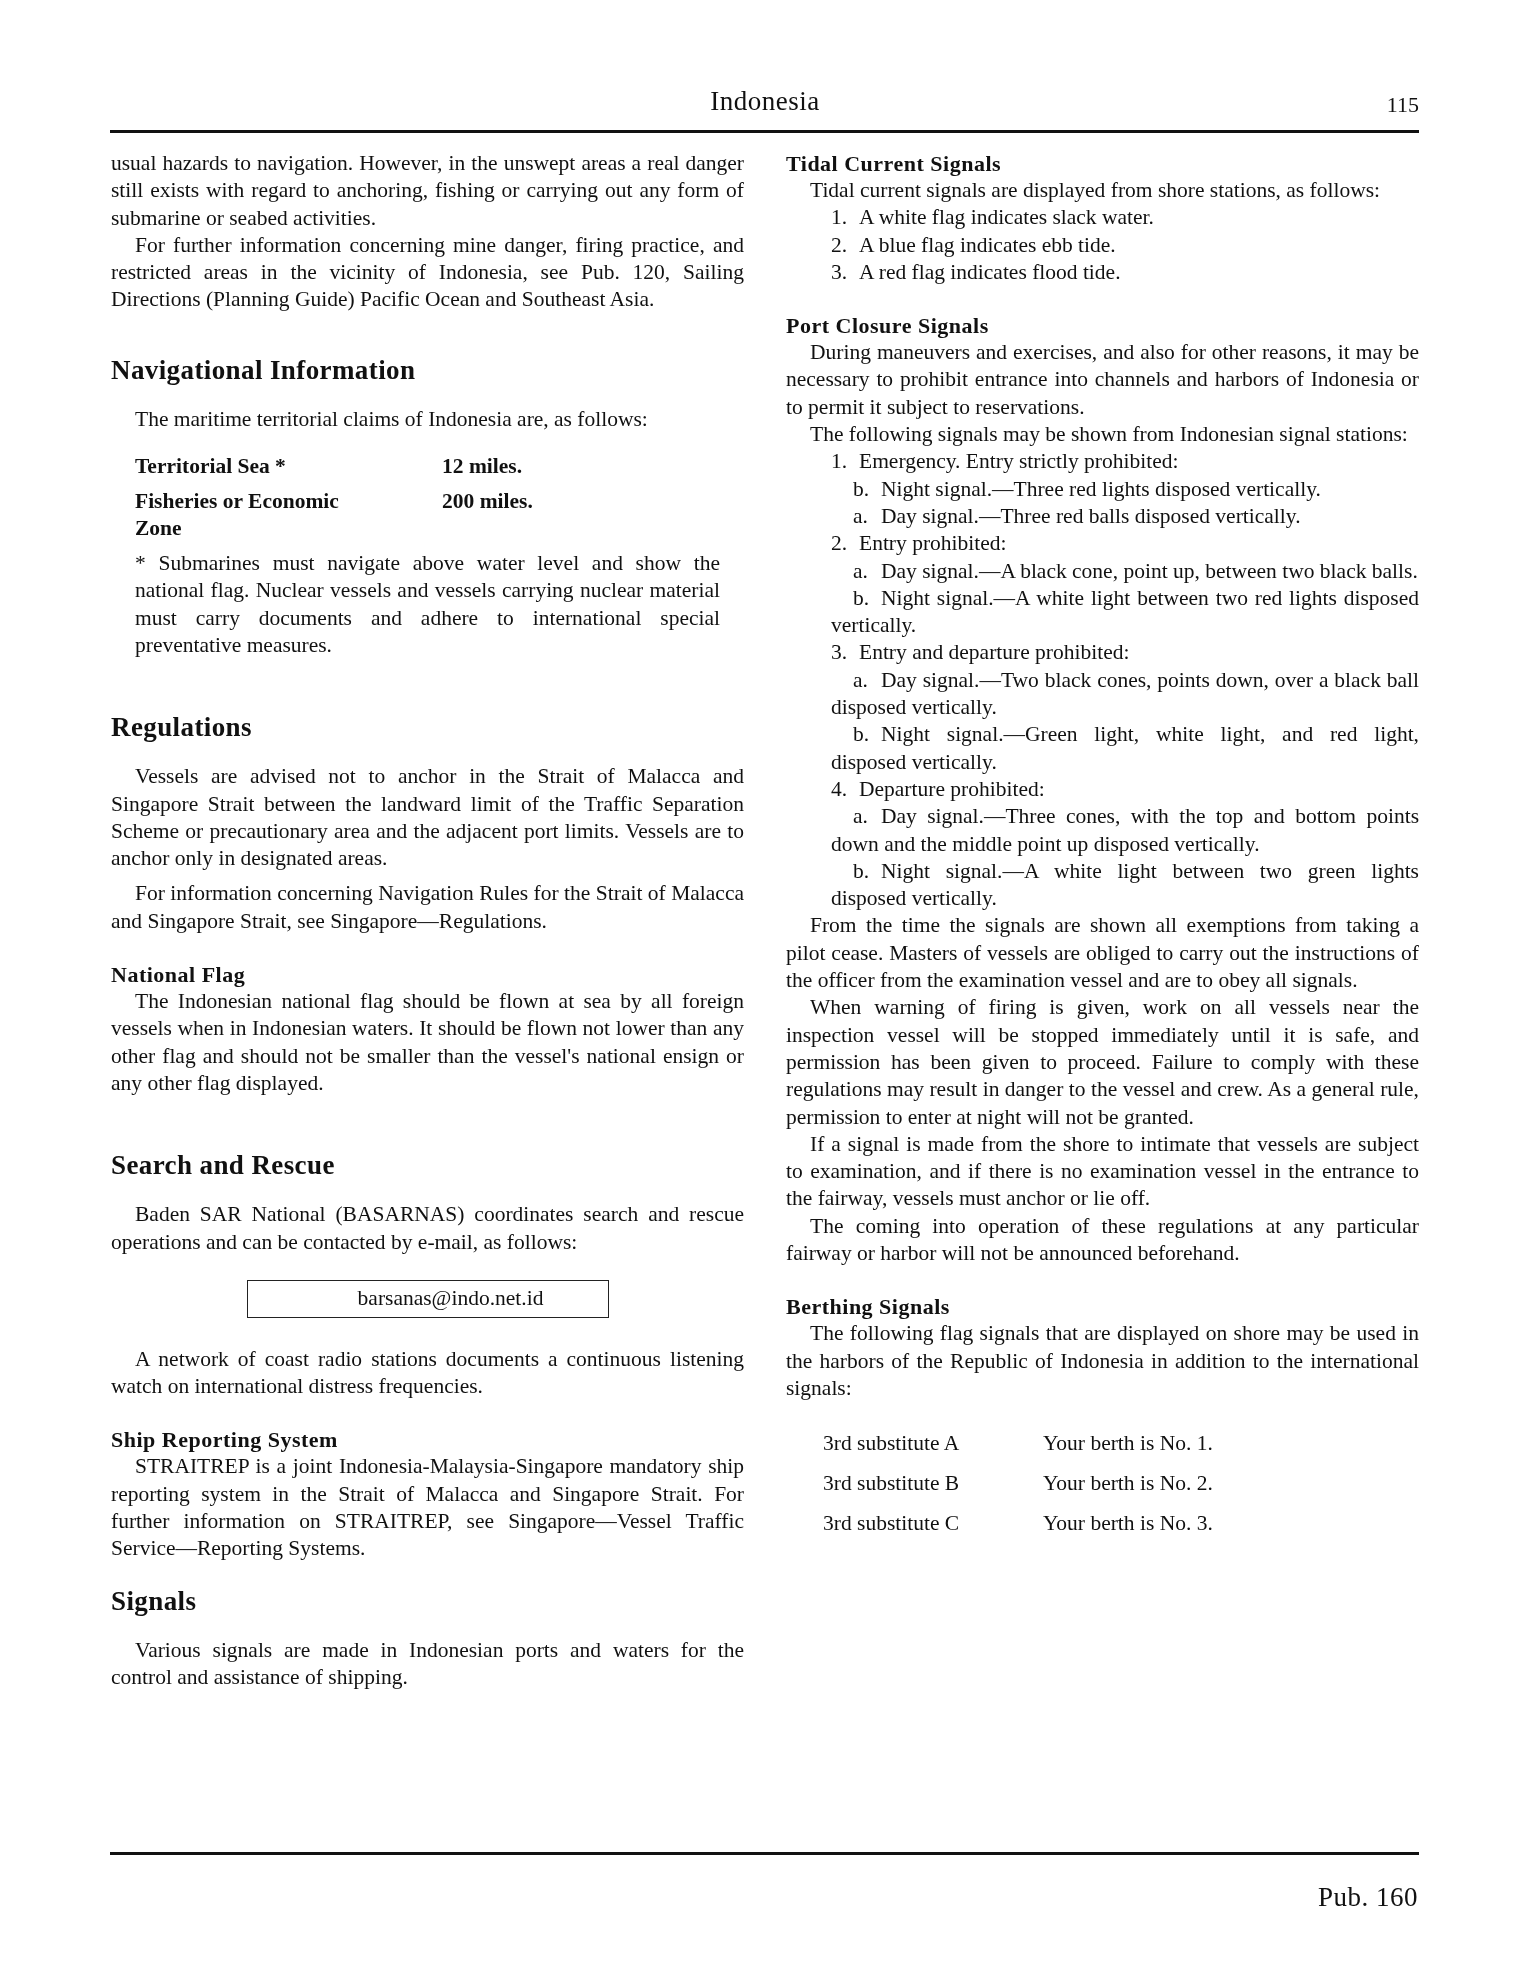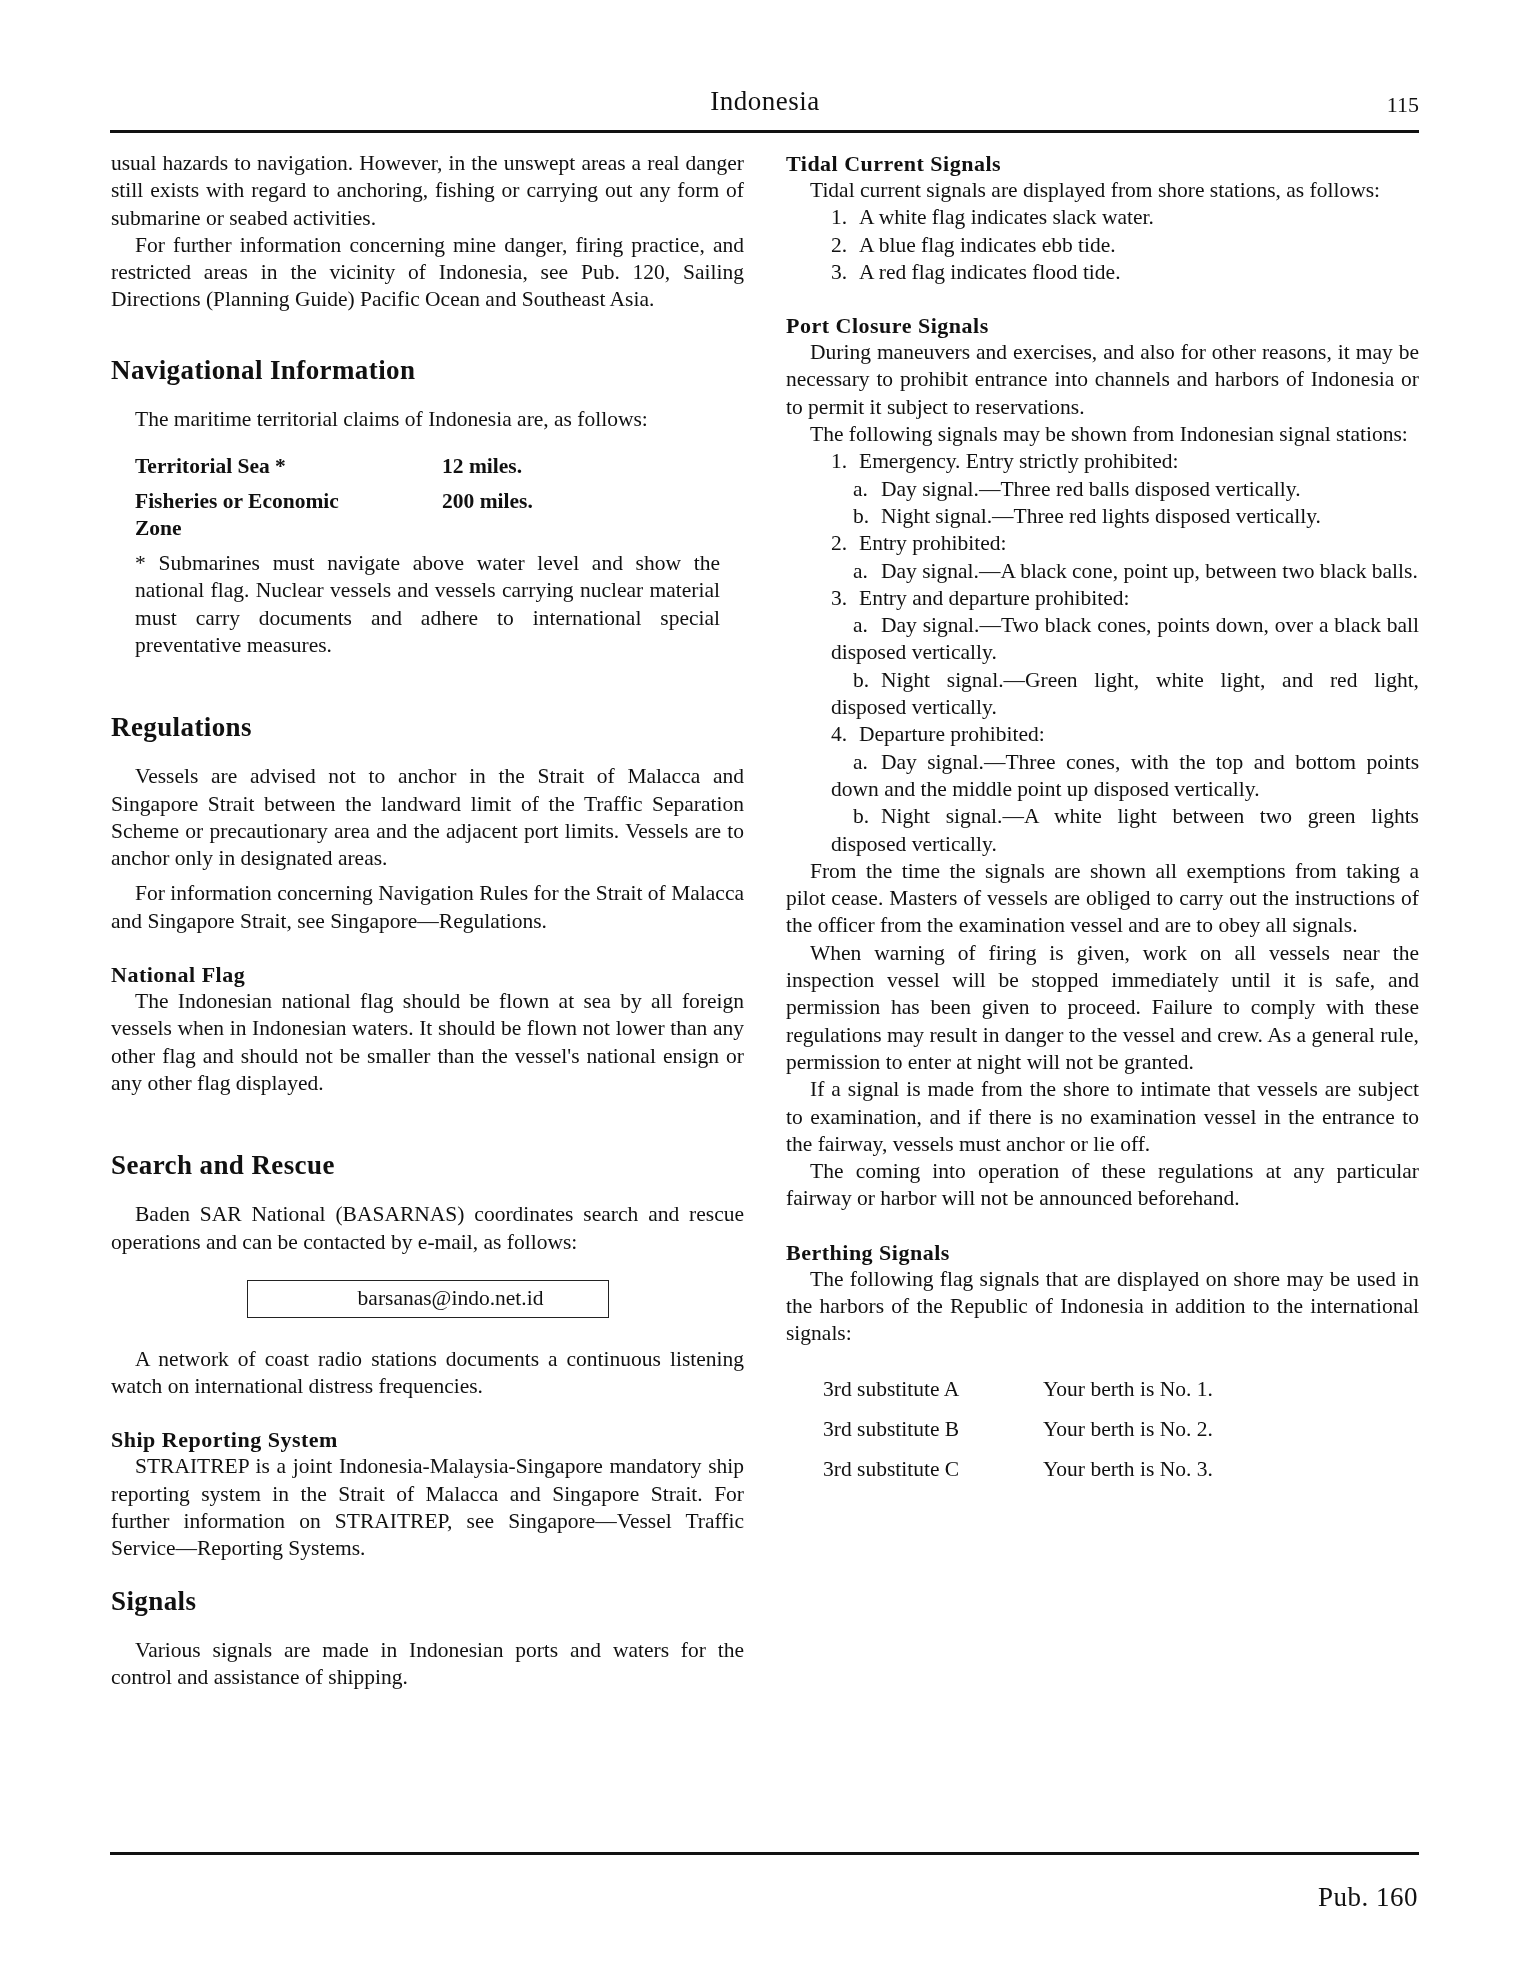--- a/index.html
+++ b/index.html
@@ -97,25 +97,26 @@
   <div class="num-item"><span class="n">1.</span><span>A white flag indicates slack water.</span></div>
   <div class="num-item"><span class="n">2.</span><span>A blue flag indicates ebb tide.</span></div>
   <div class="num-item"><span class="n">3.</span><span>A red flag indicates flood tide.</span></div>
 
   <div style="height:26px"></div>
   <h3 class="h3">Port Closure Signals</h3>
   <p class="ind">During maneuvers and exercises, and also for other reasons, it may be necessary to prohibit entrance into channels and harbors of Indonesia or to permit it subject to reservations.</p>
   <p class="ind">The following signals may be shown from Indonesian signal stations:</p>
 
   <div class="num-item"><span class="n">1.</span><span>Emergency. Entry strictly prohibited:</span></div>
+  <div class="sub-item"><span class="n">b.</span><span>Night signal.—Three red lights disposed vertically.</span></div>
   <div class="sub-item"><span class="n">a.</span><span>Day signal.—Three red balls disposed vertically.</span></div>
-  <div class="sub-item"><span class="n">b.</span><span>Night signal.—Three red lights disposed vertically.</span></div>
 
   <div class="num-item"><span class="n">2.</span><span>Entry prohibited:</span></div>
   <div class="sub-item"><span class="n">a.</span><span>Day signal.—A black cone, point up, between two black balls.</span></div>
+  <div class="sub-item"><span class="n">b.</span><span>Night signal.—A white light between two red lights disposed vertically.</span></div>
 
   <div class="num-item"><span class="n">3.</span><span>Entry and departure prohibited:</span></div>
   <div class="sub-item"><span class="n">a.</span><span>Day signal.—Two black cones, points down, over a black ball disposed vertically.</span></div>
   <div class="sub-item"><span class="n">b.</span><span>Night signal.—Green light, white light, and red light, disposed vertically.</span></div>
 
   <div class="num-item"><span class="n">4.</span><span>Departure prohibited:</span></div>
   <div class="sub-item"><span class="n">a.</span><span>Day signal.—Three cones, with the top and bottom points down and the middle point up disposed vertically.</span></div>
   <div class="sub-item"><span class="n">b.</span><span>Night signal.—A white light between two green lights disposed vertically.</span></div>
 
   <p class="ind">From the time the signals are shown all exemptions from taking a pilot cease. Masters of vessels are obliged to carry out the instructions of the officer from the examination vessel and are to obey all signals.</p>

